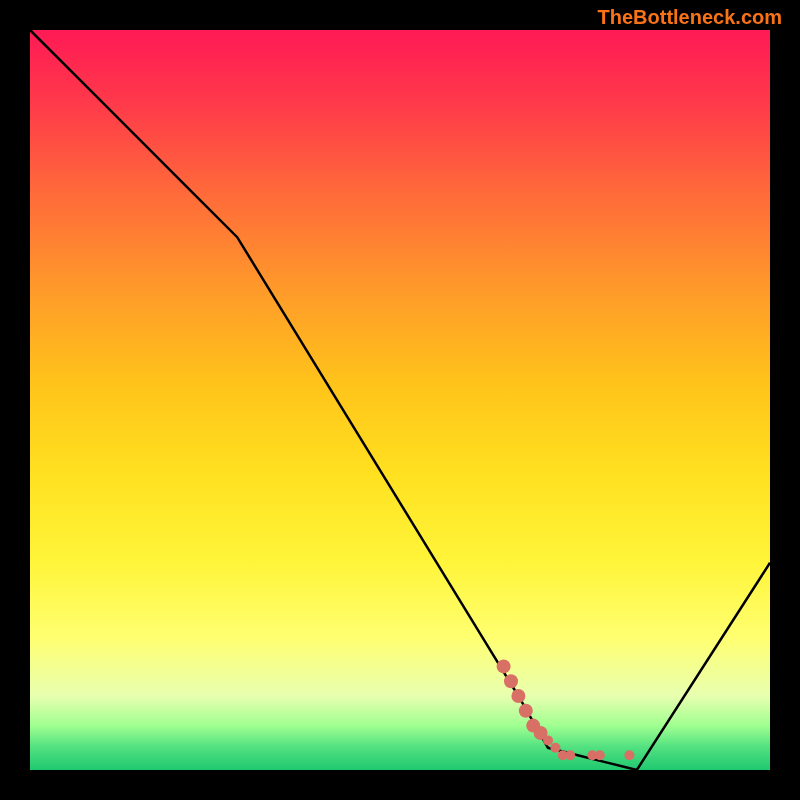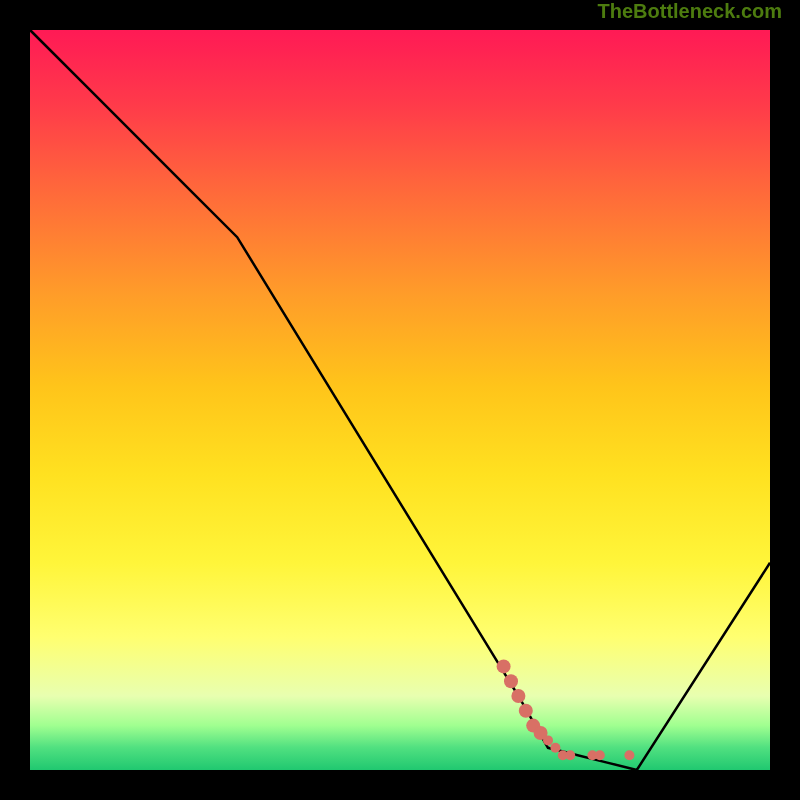--- a/index.html
+++ b/index.html
@@ -5,23 +5,23 @@
   * { margin: 0; padding: 0; box-sizing: border-box; }
   body {
     width: 800px;
     height: 800px;
     background: #000;
     position: relative;
     font-family: Arial, sans-serif;
   }
   .watermark {
     position: absolute;
-    top: 0;
+    top: 6px;
     right: 18px;
-    color: #4d7c0f;
+    color: #f97316;
     font-size: 20px;
     font-weight: bold;
     z-index: 10;
   }
   .plot-area {
     position: absolute;
     left: 30px;
     top: 30px;
     width: 740px;
     height: 740px;

